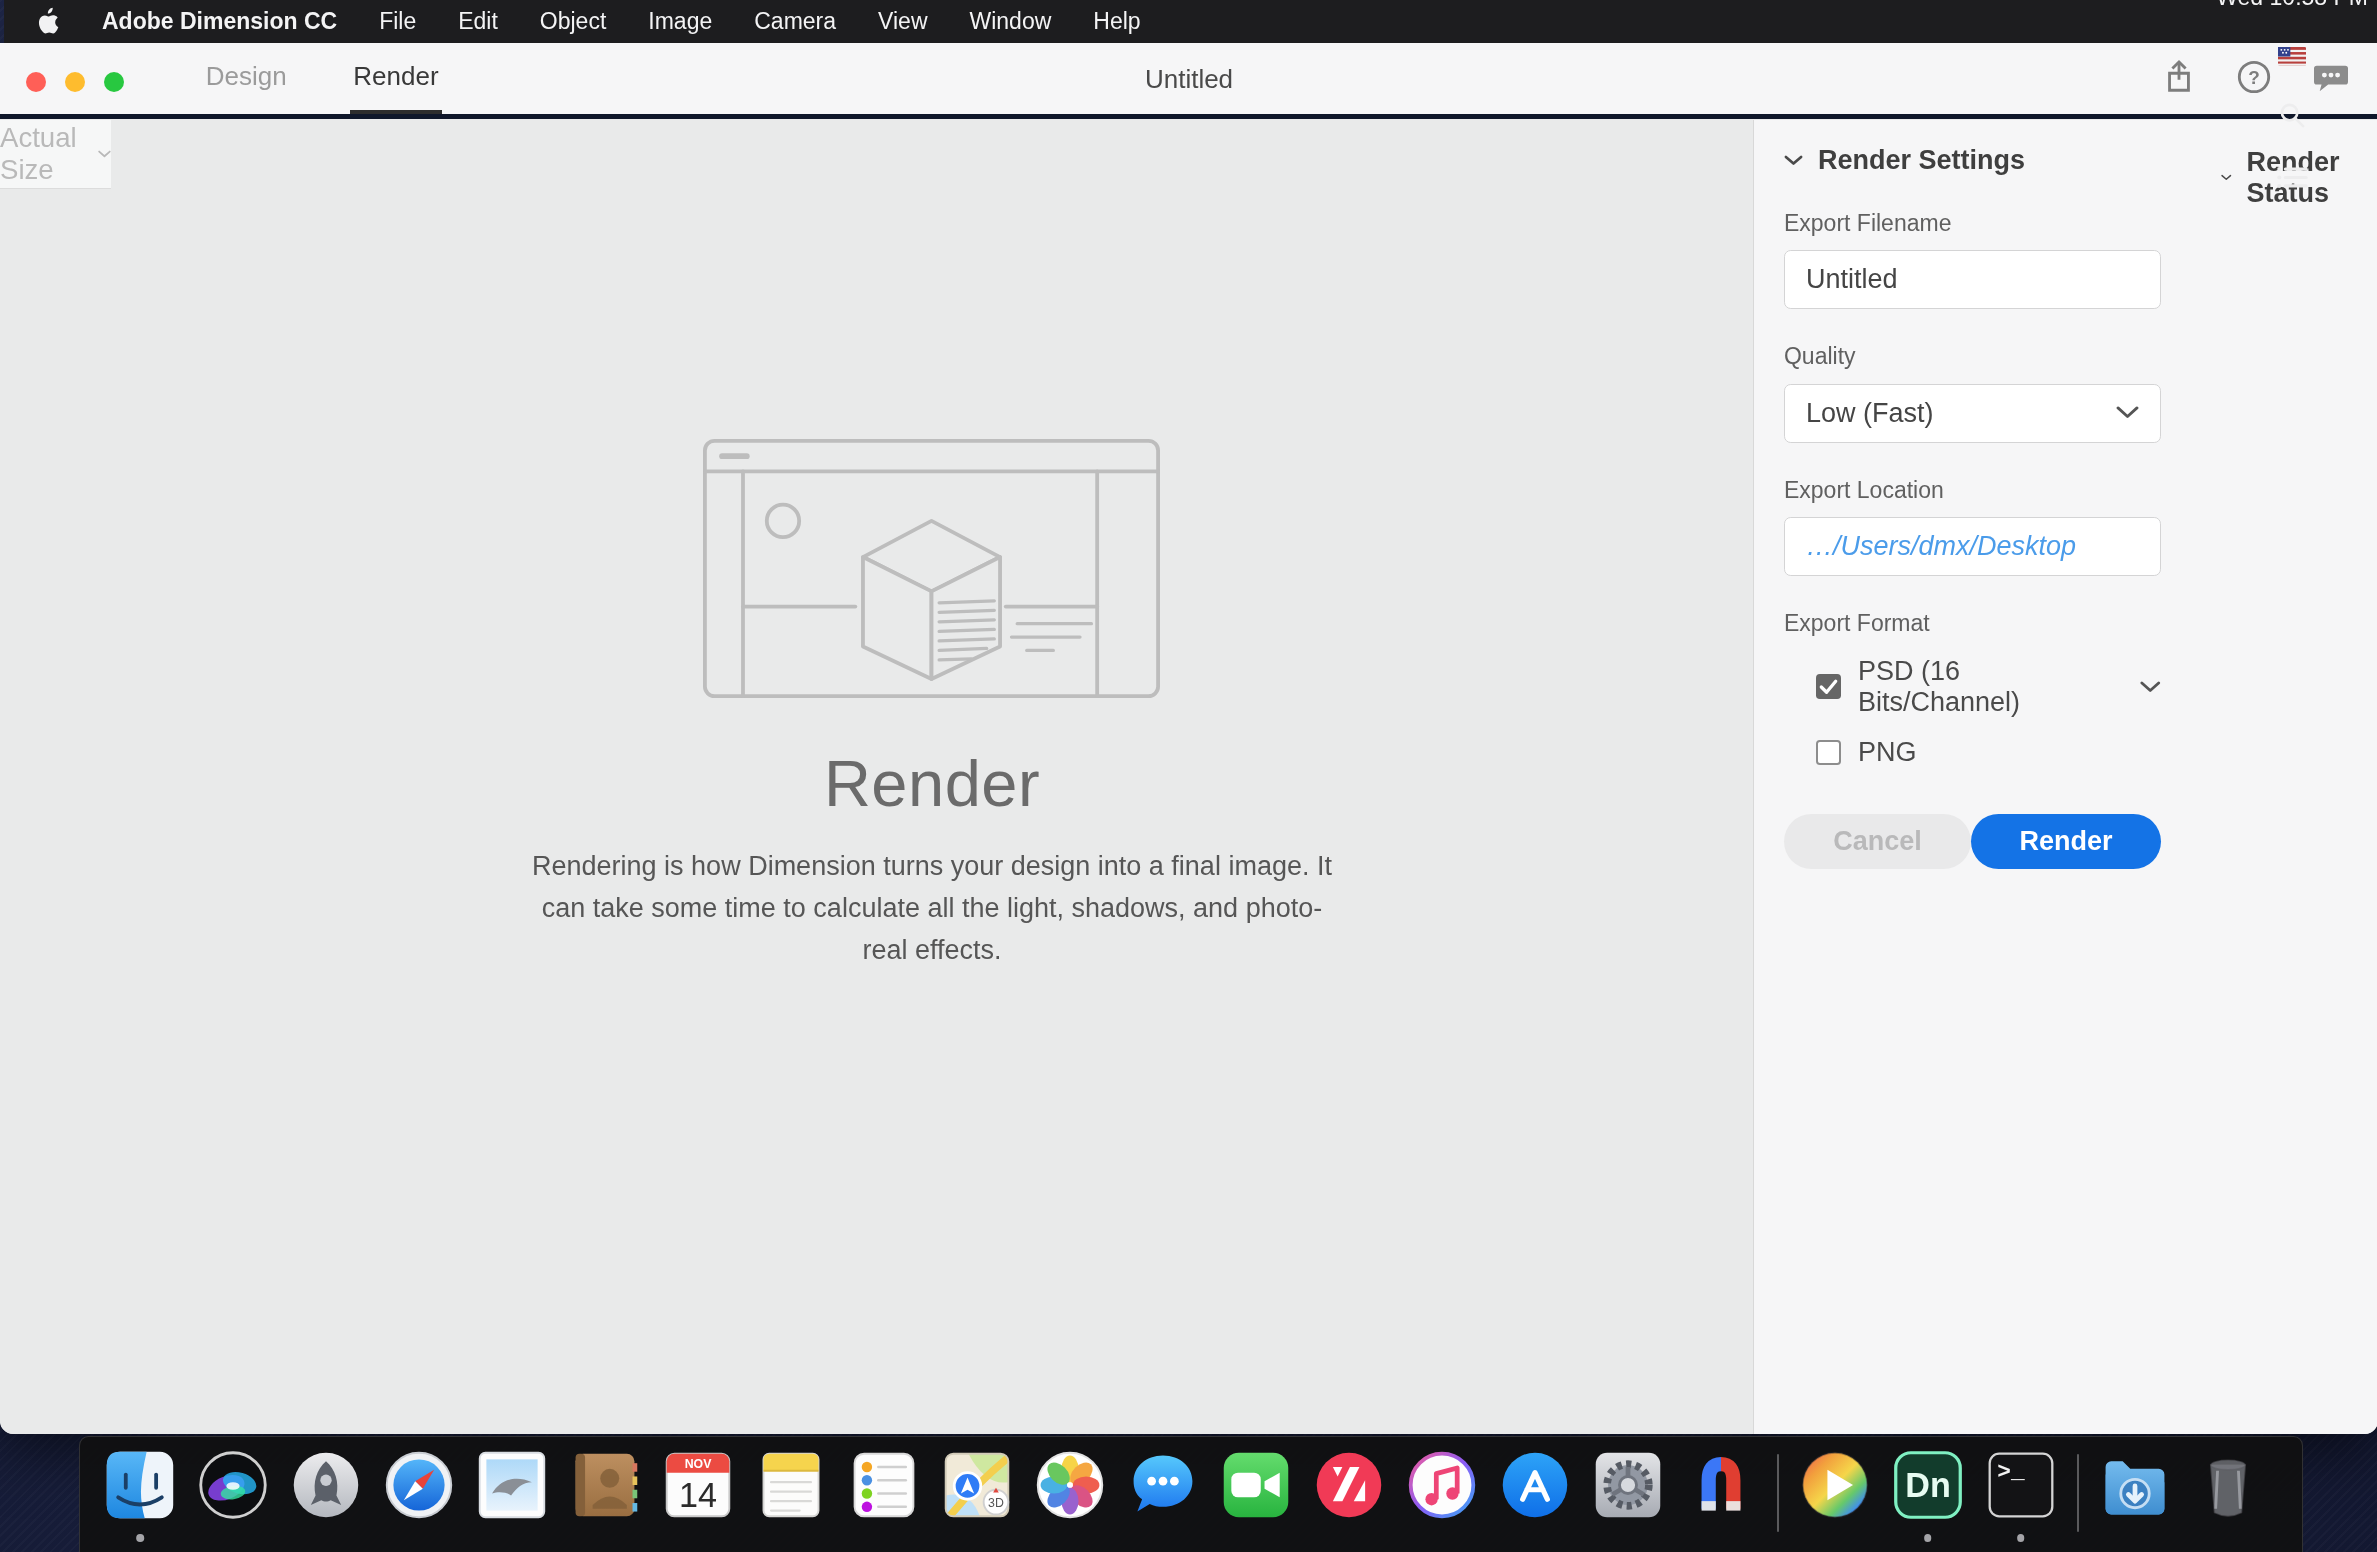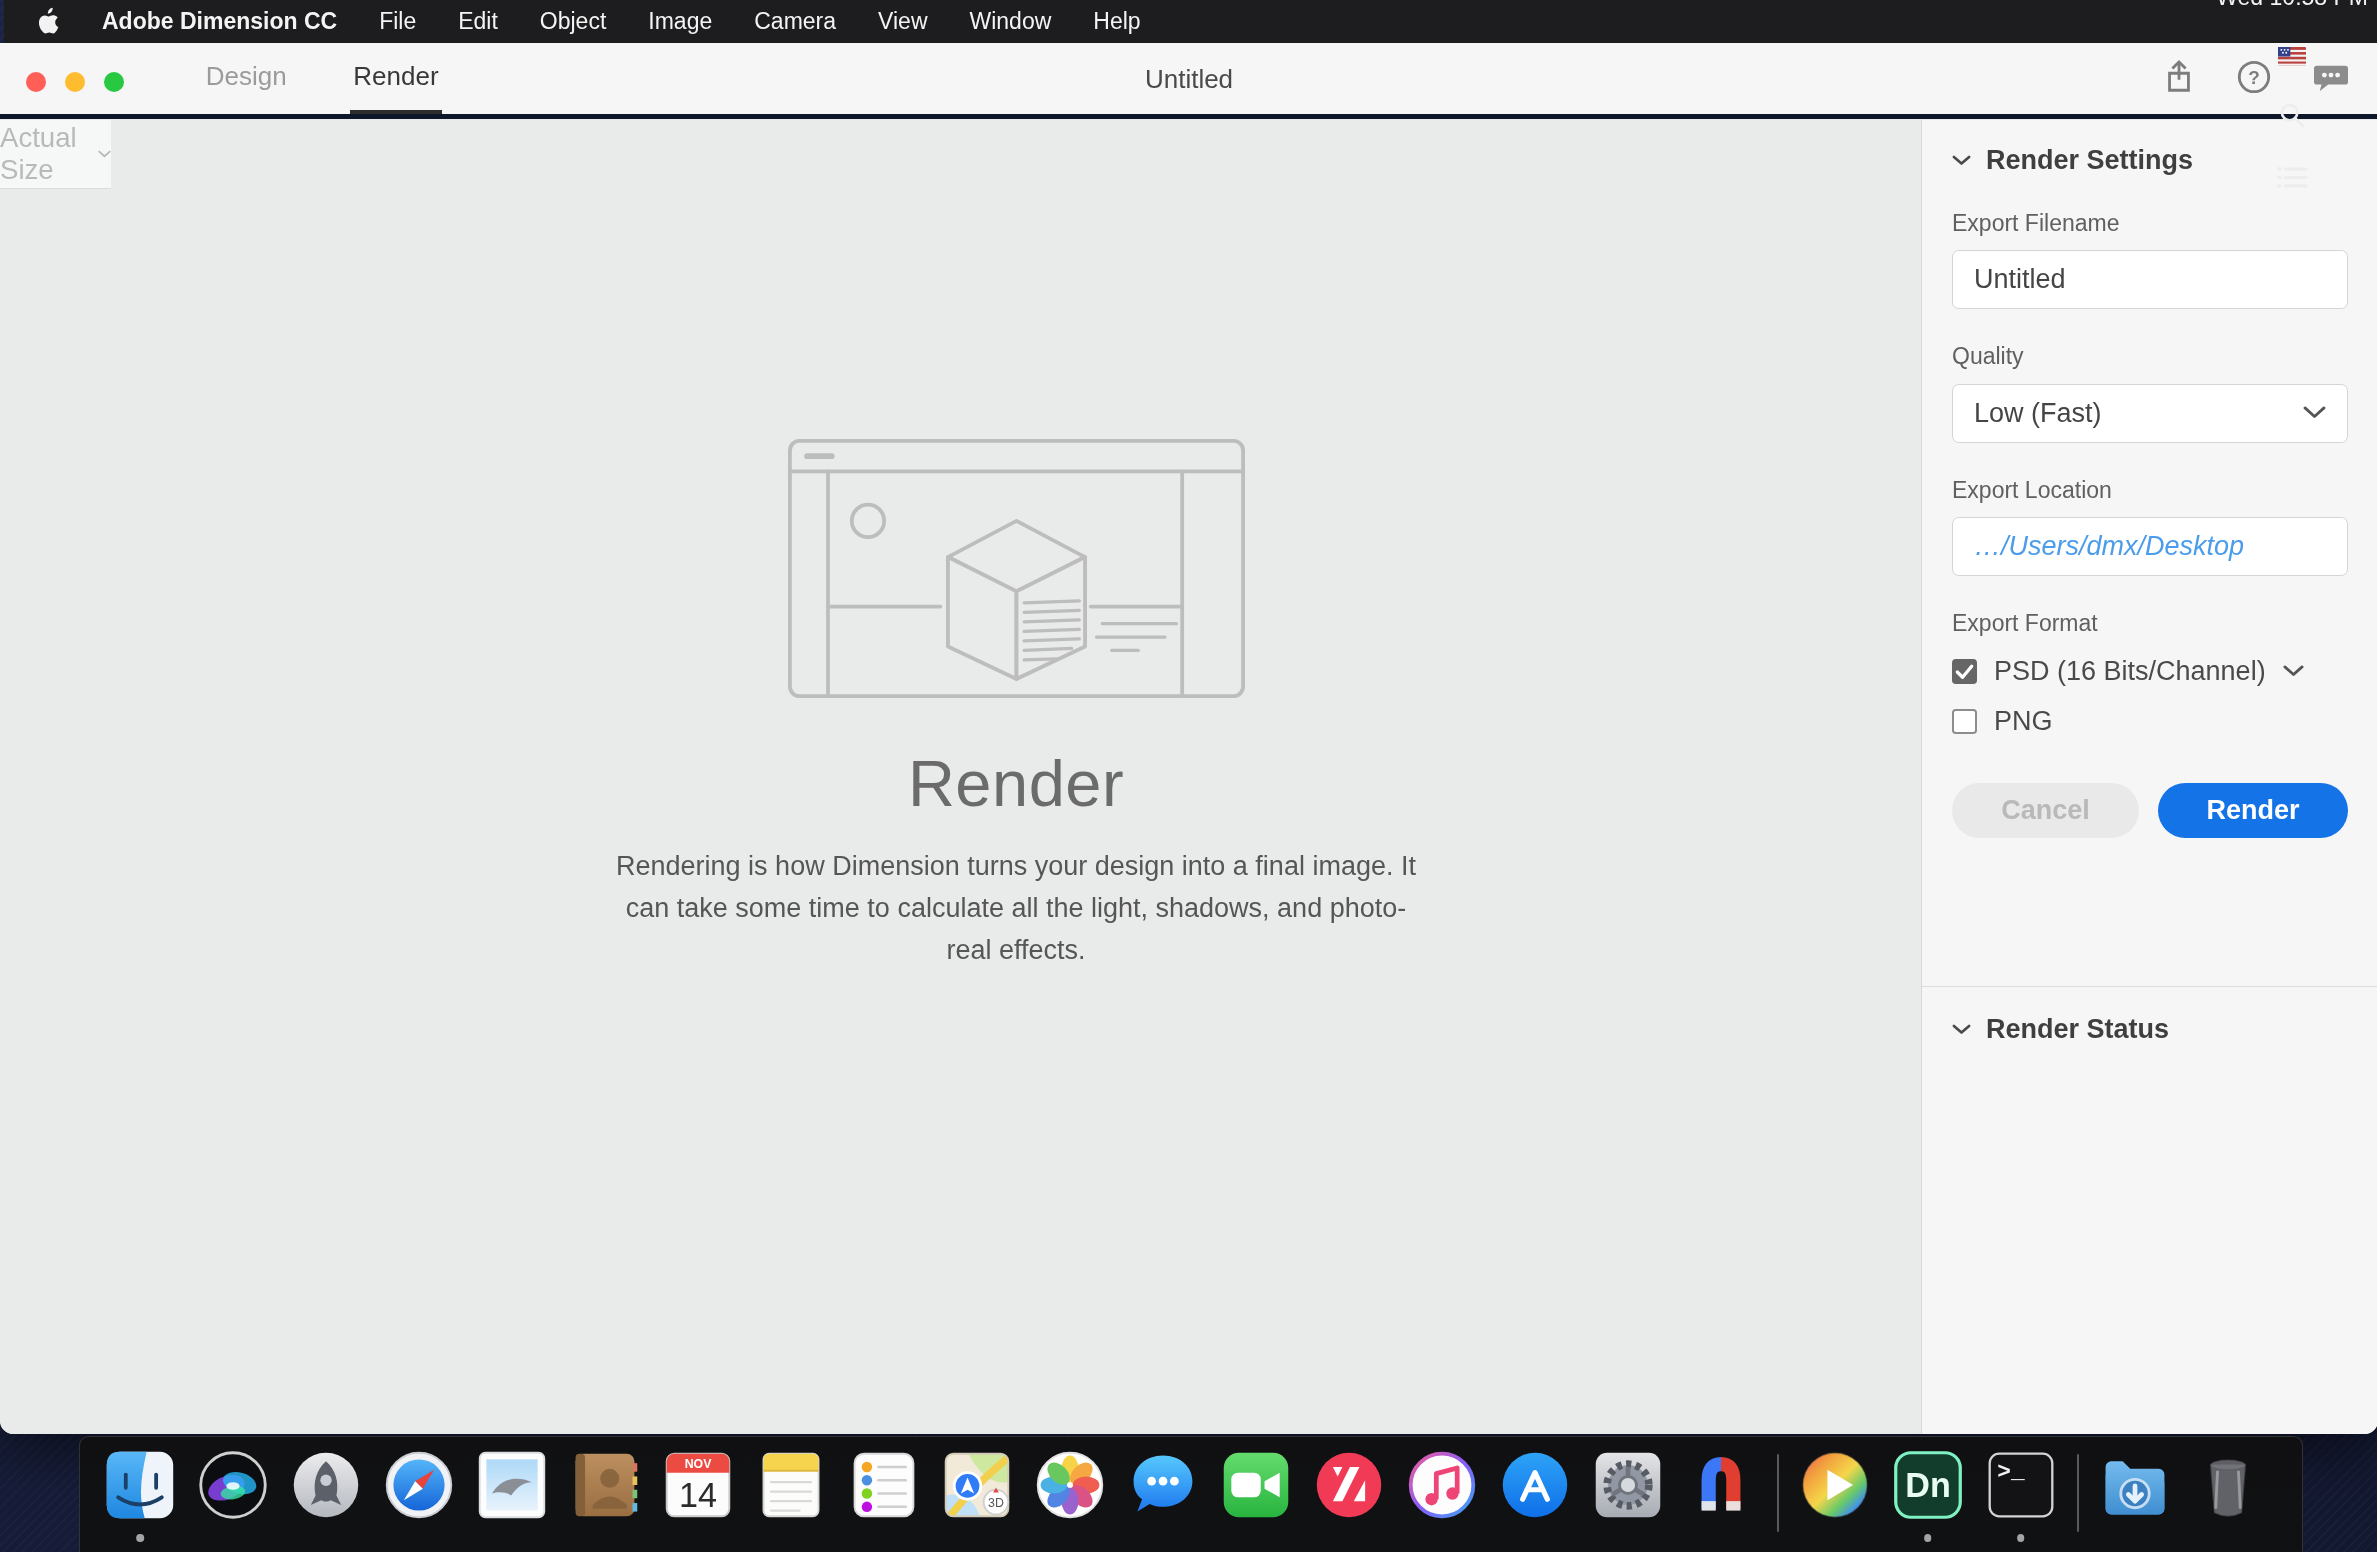--- a/index.html
+++ b/index.html
@@ -59,32 +59,32 @@
   .canvas{flex:1;display:flex;flex-direction:column;align-items:center;}
   .illustration{margin-top:319px;}
   .canvas h1{
     margin:48px 0 0 0;font-size:65px;font-weight:300;color:#6b6b6b;letter-spacing:0.5px;
   }
   .canvas p{
     margin:25px 0 0 0;width:818px;text-align:center;font-size:27px;line-height:1.55;color:#565656;
   }
 
   
-  .panel{flex:1;background:#f6f6f7;border-left:1px solid #d8d8d8;display:flex;flex-direction:column;font-size:23px;color:#5f5f5f;}
+  .panel{flex:1;background:#f6f6f7;border-left:1px solid #d8d8d8;display:flex;flex-direction:row;font-size:23px;color:#5f5f5f;}
   .panel-settings{height:866px;padding:25px 30px 0 30px;}
   .sec-head{display:flex;align-items:center;gap:15px;color:#3f3f3f;font-size:27px;font-weight:bold;}
   .label{margin-top:34px;font-size:23px;color:#606060;}
   .field{
     margin-top:13.3px;height:59px;background:#fff;border:1px solid #d4d4d5;border-radius:6.7px;
     display:flex;align-items:center;padding:0 21px;font-size:27px;color:#454545;width:100%;
   }
   input.field{outline:none;}
   .select{justify-content:space-between;cursor:default;}
   .loc{color:#4b9cea;font-style:italic;}
-  .fmt-row{margin-top:19px;display:flex;align-items:center;gap:17px;font-size:27px;color:#4a4a4a;}
+  .fmt-row{margin-top:19px;display:flex;align-items:center;gap:17px;font-size:27px;color:#4a4a4a;margin-left:32px;}
   .cbx{width:25px;height:25px;border-radius:3.8px;flex:0 0 25px;}
   .cbx.on{background:#666;}
   .cbx.off{background:#fff;border:2.4px solid #8d8d8d;}
   .btn-row{margin-top:46px;display:flex;justify-content:space-between;align-items:center;}
   .btn{height:55px;border:none;border-radius:27.6px;font-size:27px;font-weight:bold;font-family:"Liberation Sans",sans-serif;}
   .btn.cancel{width:187px;background:#e9e9ea;color:#b9b9ba;}
   .btn.render{width:190px;background:#1473e6;color:#fff;}
   .panel-divider{height:1px;background:#dcdcdc;border:none;margin:0;}
   .panel-status{padding:27px 30px;}
 

